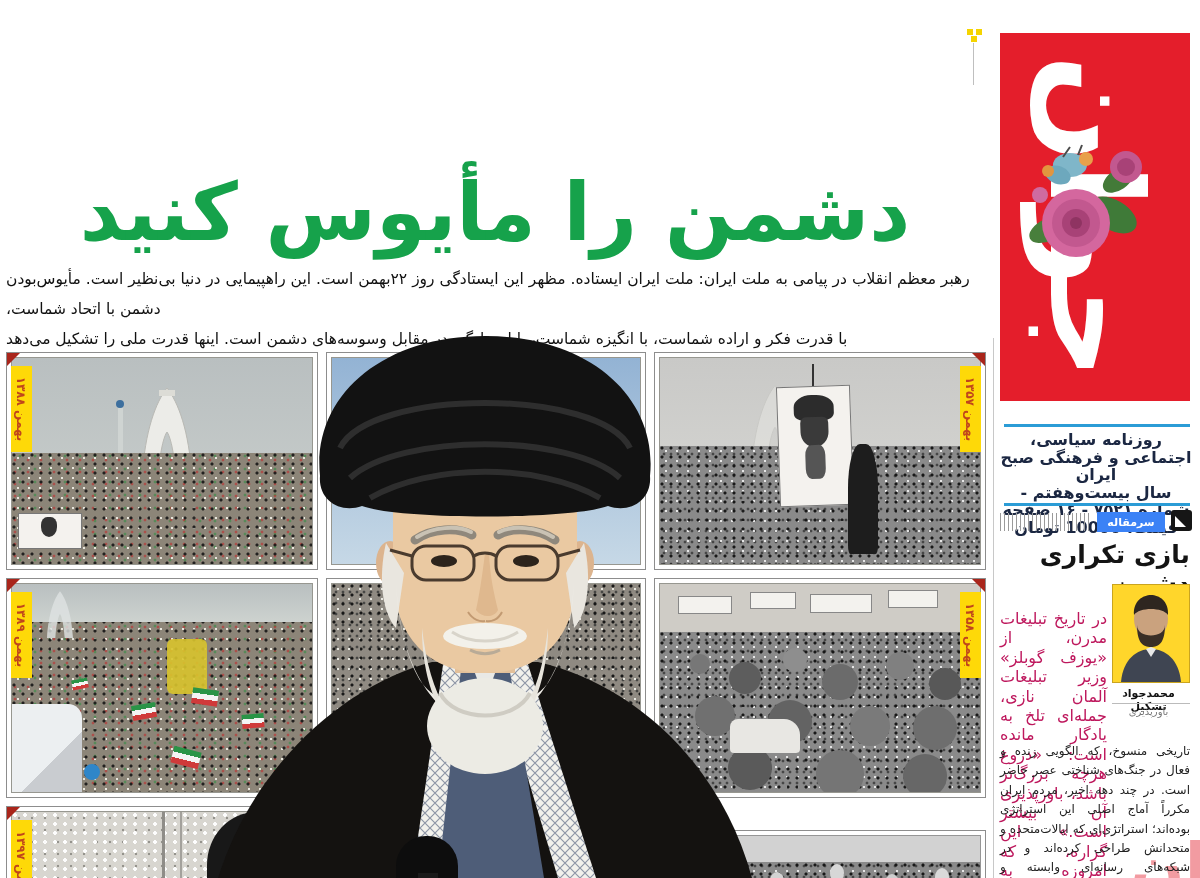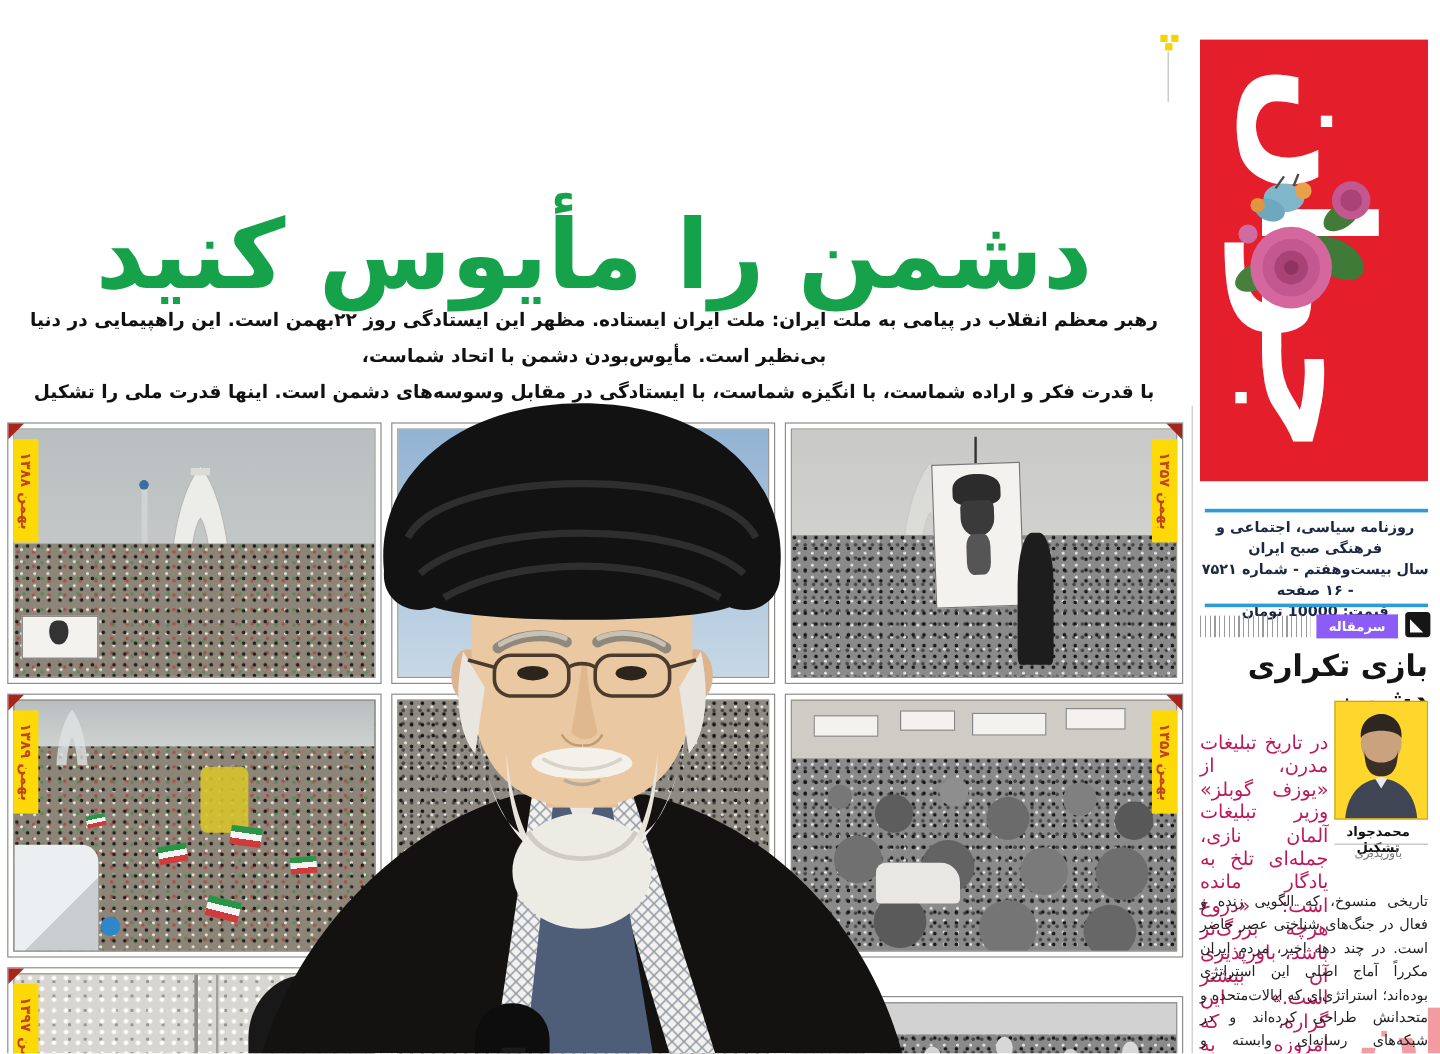--- a/index.html
+++ b/index.html
@@ -14,22 +14,22 @@
   
   .headline1{
     left:0;top:18px;width:990px;text-align:center;
     font-weight:bold;font-size:118px;line-height:1.05;letter-spacing:-4px;
   }
   .headline2{
     left:0;top:152px;width:990px;text-align:center;
     font-weight:bold;font-size:80px;line-height:1.05;letter-spacing:-3px;margin-top:19px;
   }
   .subhead{
-    left:6px;top:252px;width:978px;text-align:center;
-    font-weight:bold;font-size:15.5px;line-height:30px;color:#111;
+    left:6px;top:264px;width:978px;text-align:left;
+    font-weight:normal;font-size:15.5px;line-height:30px;color:#111;
   }
 
   
   .frame{position:absolute;background:#fff;border:1px solid #8d8d8d;padding:4px;box-sizing:border-box;z-index:1;}
   .frame .img{position:relative;width:100%;height:100%;border:1px solid #979790;overflow:hidden;box-sizing:border-box;}
 
   .crowd{
     background-color:#8f8a82;
     background-image:
       radial-gradient(circle at 2px 2px, rgba(18,18,18,.95) 1.3px, transparent 1.8px),
@@ -68,21 +68,21 @@
 
   
   .anniv{left:1000px;top:5px;width:192px;text-align:center;font-size:11.5px;font-weight:bold;line-height:14px;}
   .masthead{left:1000px;top:33px;width:190px;height:368px;overflow:hidden;}
   .masthead-word{
     position:absolute;left:50%;top:50%;
     transform:translate(-50%,-50%) rotate(90deg);
     color:#fff;font-weight:bold;font-size:128px;letter-spacing:-6px;white-space:nowrap;
   }
   .blueline{left:1004px;width:186px;height:3px;}
-  .paperinfo{left:1000px;top:431px;width:192px;text-align:center;font-size:12px;font-weight:bold;line-height:17.5px;color:#1b2742;}
+  .paperinfo{left:1000px;top:431px;width:192px;text-align:center;font-size:16px;font-weight:bold;line-height:17.5px;color:#1b2742;}
   .barcode{left:1000px;top:513px;width:92px;height:18px;
     background:repeating-linear-gradient(90deg,#9a9a9a 0 1px,transparent 1px 4px);}
   .badge{left:1097px;top:512px;width:68px;height:20px;color:#fff;font-size:11px;font-weight:bold;
     display:flex;align-items:center;justify-content:center;}
   .logomark{left:1171px;top:510px;width:21px;height:21px;background:#161616;border-radius:3px;position:absolute;}
   .logomark::after{content:"";position:absolute;left:4px;bottom:4px;width:0;height:0;
     border-bottom:11px solid #fff;border-right:11px solid transparent;}
   .ed-title{left:1000px;top:540px;width:190px;text-align:right;font-size:25px;font-weight:bold;color:#141414;letter-spacing:-1px;}
   .ed-col{left:1000px;top:609px;width:107px;height:156px;font-size:16px;line-height:19.4px;text-align:justify;color:#be185d;z-index:2;}
   .ed-full{left:1000px;top:742px;width:190px;height:136px;font-size:12px;line-height:19.4px;text-align:justify;color:#222;z-index:2;}
@@ -321,21 +321,21 @@
 
   <div class="abs blueline" style="top:424px;background:#2b9cd6;"></div>
   <div class="abs paperinfo">
     <div>روزنامه سیاسی، اجتماعی و فرهنگی صبح ایران</div>
     <div>سال بیست‌وهفتم - شماره ۷۵۲۱ - ۱۶ صفحه</div>
     <div>قیمت: 10000 تومان</div>
   </div>
   <div class="abs blueline" style="top:503px;background:#2b9cd6;"></div>
 
   <div class="abs barcode"></div>
-  <div class="abs badge" style="background:#8b5cf6;">
+  <div class="abs badge" style="background:#3b82f6;">
     <span>سرمقاله</span>
   </div>
   <div class="logomark"></div>
 
   <div class="abs ed-title">بازی تکراری دشمن</div>
 
   <div class="abs authorbox">
     <svg width="76" height="97" viewBox="0 0 76 97">
       <rect width="76" height="97" fill="#ffd62b"></rect>
       <ellipse cx="38" cy="34" rx="17" ry="20" fill="#caa27e"></ellipse>

